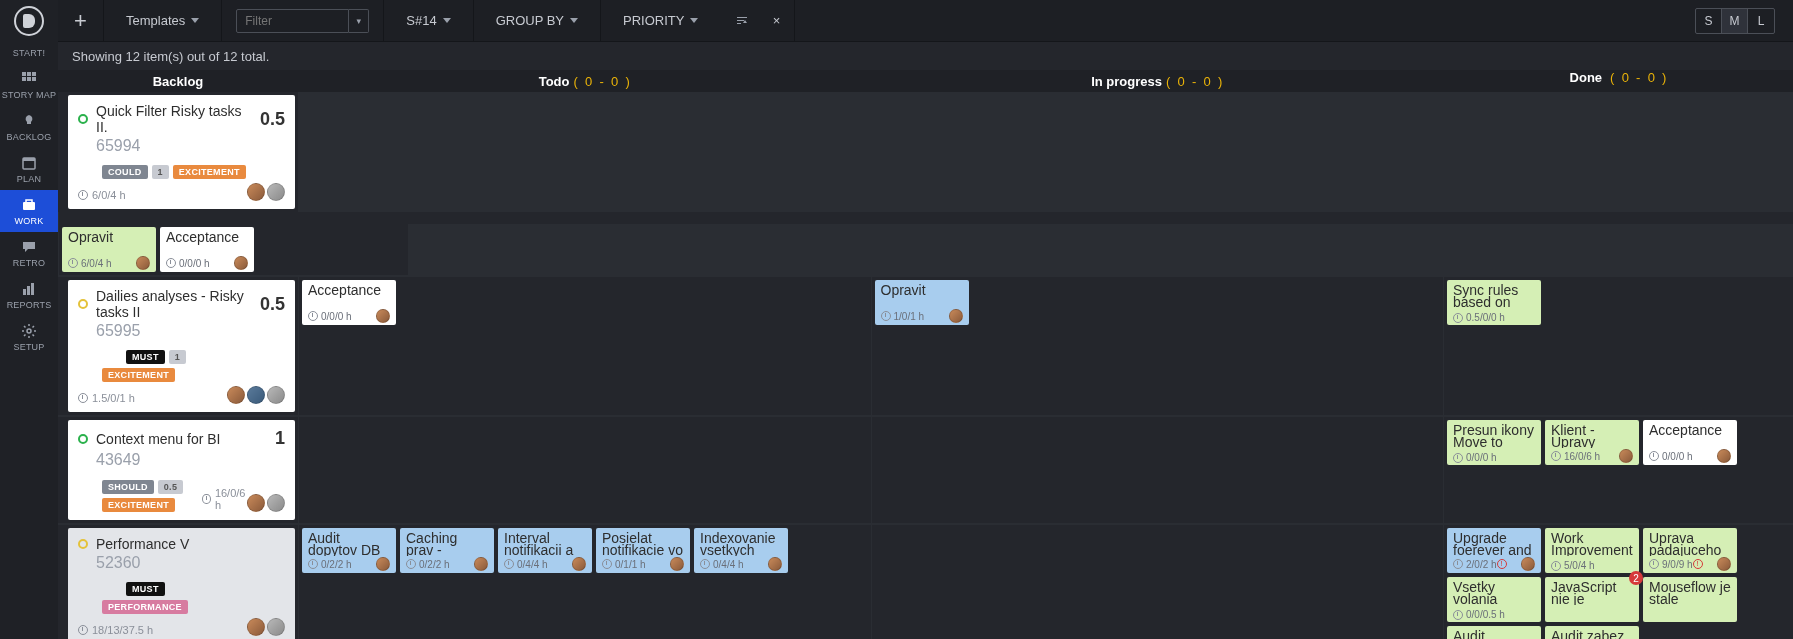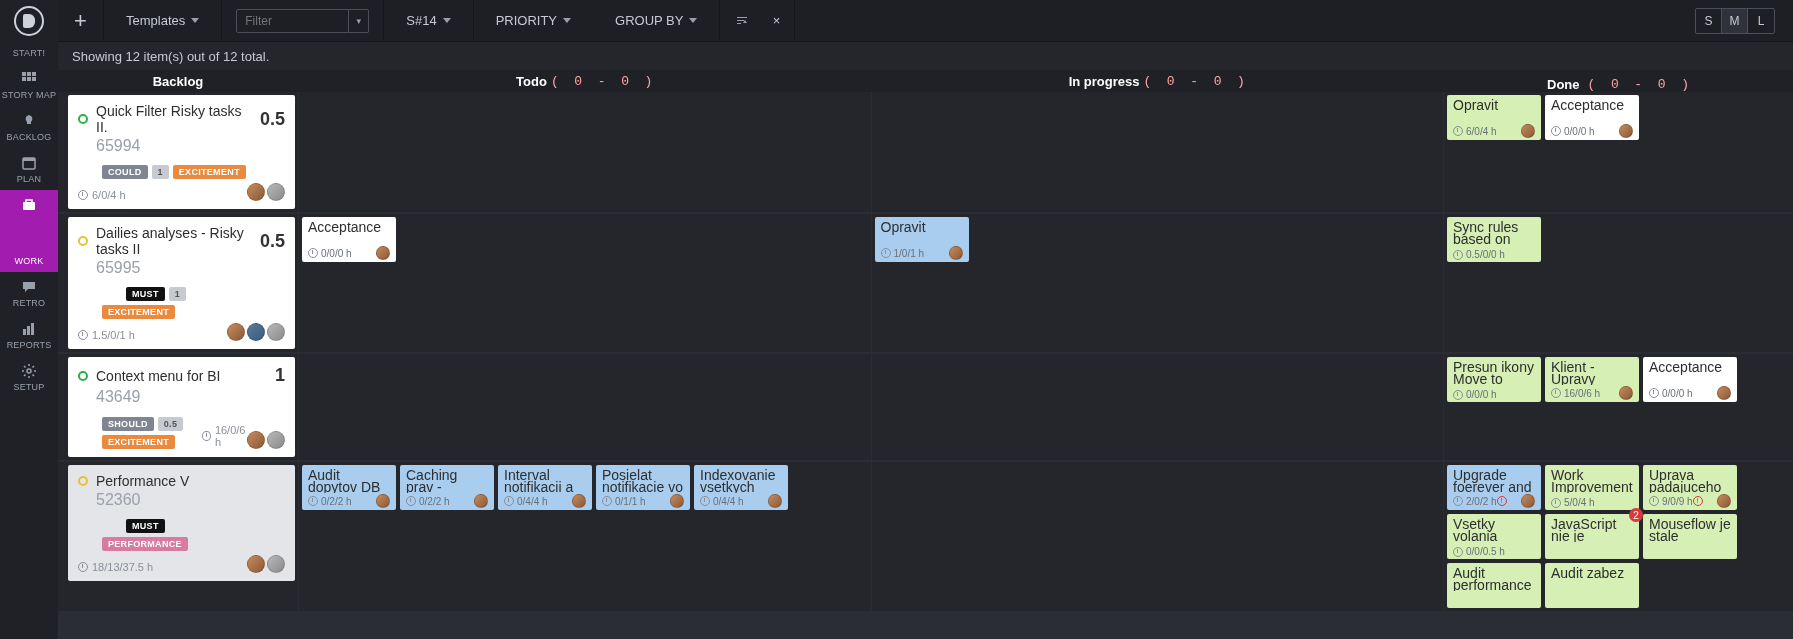--- a/index.html
+++ b/index.html
@@ -3,21 +3,21 @@
 <meta charset="utf-8">
 <style>
   * { box-sizing: border-box; margin: 0; padding: 0; }
   html, body { width: 1793px; height: 639px; font-family: "Segoe UI", Arial, sans-serif; background: #2a2d33; color: #ddd; overflow: hidden; font-size: 13px; }
   
   
   .rail { position: absolute; left: 0; top: 0; width: 58px; height: 100%; background: #1f2126; display: flex; flex-direction: column; align-items: center; padding-top: 6px; }
   .logo { width: 30px; height: 30px; border: 2px solid #cfd2d8; border-radius: 50%; display:flex; align-items:center; justify-content:center; margin-bottom:4px; }
   .logo-inner { width:12px; height:14px; background:#cfd2d8; border-radius:2px 6px 6px 2px; }
   .rail-item { width:58px; display:flex; flex-direction:column; align-items:center; padding:8px 0 6px; cursor:pointer; color:#9aa0ab; font-size:10px; letter-spacing:.2px; }
-  .rail-item.active { background:#a21caf; color:#fff;gap:40px; }
+  .rail-item.active { background:#1d4ed8; color:#fff; }
   .rail-item .ic { width:18px; height:14px; margin-bottom:4px; display:flex; align-items:center; justify-content:center; }
   .rail-item svg { fill:#9aa0ab; }
   .rail-item.active svg { fill:#fff; }
   .rail-label { text-transform:uppercase; font-size:9px; color:inherit; }
   
   
   .topbar { position:absolute; left:58px; top:0; right:0; height:42px; background:#1d1f24; display:flex; align-items:center; padding:0 10px 0 0; border-bottom:1px solid #14161a; }
   .top-btn { height:42px; display:flex; align-items:center; justify-content:center; color:#c7cad1; border-right:1px solid #14161a; cursor:pointer; font-size:13px; padding:0 18px; }
   .add-btn { width:46px; font-size:22px; font-weight:300; }
   .templates { padding:0 22px; }
@@ -33,27 +33,27 @@
   .size-btn:last-child { border-right:none; }
   .size-btn.active { background:#2f323a; }
   
   
   .info { position:absolute; left:58px; top:42px; right:0; height:28px; display:flex; align-items:center; padding-left:14px; color:#c7cad1; font-size:13px; background:#24262c; }
   
   
   .colheads { position:absolute; left:58px; top:70px; right:0; height:22px; display:flex; background:#1f2126; font-size:13px; }
   .colh-backlog { width:240px; display:flex; align-items:center; justify-content:center; font-weight:600; color:#fff; }
   .colh { flex:1; display:flex; align-items:center; justify-content:center; font-weight:600; color:#fff; gap:4px; }
-  .colh-done { width:350px; display:flex; align-items:flex-end; justify-content:center; font-weight:600; color:#fff; gap:8px; }
-  .stat { font-weight:400; color:#fca5a5;font-family:Liberation Mono, monospace; }
+  .colh-done { width:350px; display:flex; align-items:flex-start; justify-content:center; font-weight:600; color:#fff; gap:8px; }
+  .stat { font-weight:400; color:#eab308; }
   
   
   .board { position:absolute; left:58px; top:92px; right:0; bottom:0; overflow:auto; }
   .row { display:flex; border-top:2px solid #2a2d33; }
-  .row:first-child{border-top:none;}
+  .row:first-child{border-top:none;flex-direction:column;}
   .cell-backlog { width:240px; padding:3px 3px 3px 10px; background:#24262c; }
   .cell { flex:1; padding:3px; background:#24262c; display:flex; flex-wrap:wrap; align-content:flex-start; gap:4px; border-left:1px solid #2a2d33;}
   .cell-done { width:350px; padding:3px; background:#24262c; display:flex; flex-wrap:wrap; align-content:flex-start; gap:4px; border-left:1px solid #2a2d33;}
   
   
   .story { background:#fff; color:#333; border-radius:2px; padding:8px 10px 8px 10px; position:relative; min-height:100px; display:flex; flex-direction:column; }
   .story.gray { background:#e3e5e9; }
   .story-head { display:flex; align-items:center; gap:8px; }
   .bullet { width:10px; height:10px; border-radius:50%; border:2px solid; flex:none; }
   .bullet.green { border-color:#2bb14c; }
@@ -179,26 +179,26 @@
       <span class="caret-dn"></span>
   </div>
   <div class="filter-wrap">
     <input class="filter-input" placeholder="Filter" style="">
     <div class="filter-caret">▾</div>
   </div>
   <div class="top-btn pill">
     <span>S#14</span>
       <span class="caret-dn"></span>
   </div>
+  <div class="top-btn pill">
+    <span>GROUP BY</span>
+      <span class="caret-dn"></span>
+  </div>
   <div class="top-btn pill" style="border-right:none;">
     <span>PRIORITY</span>
-      <span class="caret-dn"></span>
-  </div>
-  <div class="top-btn pill">
-    <span>GROUP BY</span>
       <span class="caret-dn"></span>
   </div>
   <div class="top-btn" style="padding:0 10px;border-right:none;">
     <svg class="sort-icon" viewBox="0 0 12 12">
         <path fill="#9aa0ab" d="M1 2h10v1H1zM1 5h7v1H1zM1 8h4v1H1zM9 5l2 3H7z"></path>
       </svg>
   </div>
   <div class="top-btn pill-close">
       <span>×</span>
     </div>

